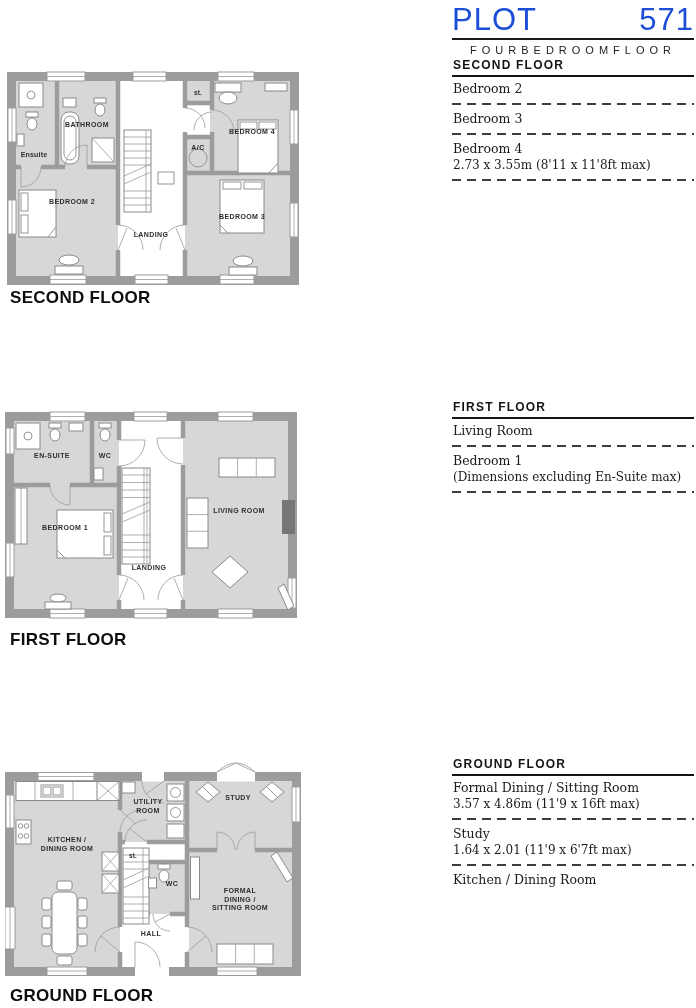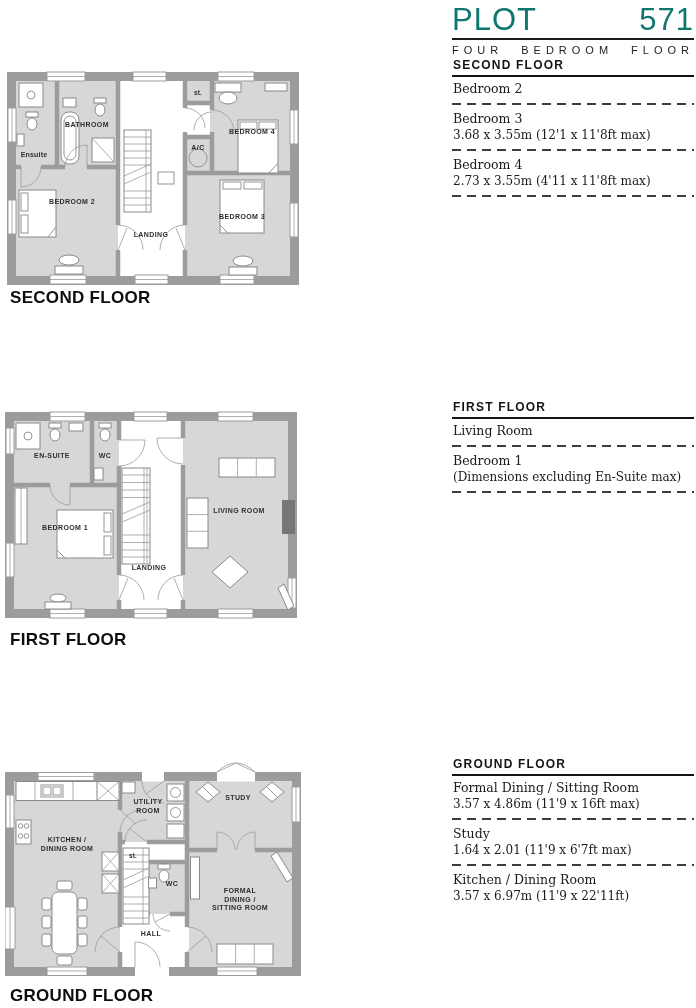--- a/index.html
+++ b/index.html
@@ -27,22 +27,22 @@
   .furn2{fill:none;stroke:#8a8a8a;stroke-width:.9;}
   .win{fill:#ffffff;stroke:#9c9c9c;stroke-width:1;}
   .tread{fill:none;stroke:#9a9a9a;stroke-width:.8;}
   .arc{fill:none;stroke:#9a9a9a;stroke-width:.8;}
   .dark{fill:#767676;}
 
   
   .right-col{position:absolute;left:452px;top:0;width:242px;}
   .plot-row{display:flex;justify-content:space-between;align-items:baseline;
     border-bottom:2.5px solid #1a1a1a;padding:4px 0 3px 0;}
-  .plot-row span{font:400 31px/31px "Liberation Sans",sans-serif;color:#0f766e;letter-spacing:1px;}
-  .subtitle{display:flex;justify-content:space-between;margin-top:4px;
+  .plot-row span{font:400 31px/31px "Liberation Sans",sans-serif;color:#1d4ed8;letter-spacing:1px;}
+  .subtitle{display:flex;justify-content:center;margin-top:4px;
     font:400 11px "Liberation Sans",sans-serif;color:#222;letter-spacing:5px;}
   .spec{position:absolute;left:452px;width:242px;}
   .spec h2{margin:0 0 0 0;font:700 12px "Liberation Sans",sans-serif;color:#141414;
     letter-spacing:1.2px;border-bottom:2px solid #141414;padding:0 0 3px 1px;font-weight:600;}
   .item{padding:4px 0 2px 1px;font-family:"DejaVu Serif", serif;color:#1b1b1b;}
   .item .nm{font-size:12.5px;line-height:16px;}
   .item .dm{font-size:12px;line-height:16px;}
   .dash{height:2px;margin:4px 0 2px 0;
     background:repeating-linear-gradient(90deg,#3d3d3d 0 9px,transparent 9px 15px);}
 </style>
@@ -421,26 +421,25 @@
   </div>
 
   <section class="spec" style="top:58px">
     <h2>SECOND FLOOR</h2>
     <div class="item">
       <div class="nm">Bedroom 2</div>
     </div>
     <div class="dash"></div>
     <div class="item">
       <div class="nm">Bedroom 3</div>
-      <div class="dm">3.68 x 3.55m (12'1 x 11'8ft max)</div>
     </div>
     <div class="dash"></div>
     <div class="item">
       <div class="nm">Bedroom 4</div>
-      <div class="dm">2.73 x 3.55m (4'11 x 11'8ft max)</div>
+      <div class="dm">2.73 x 3.55m (8'11 x 11'8ft max)</div>
     </div>
     <div class="dash"></div>
   </section>
 
   <section class="spec" style="top:400px">
     <h2>FIRST FLOOR</h2>
     <div class="item">
       <div class="nm">Living Room</div>
     </div>
     <div class="dash"></div>
@@ -458,17 +457,16 @@
       <div class="dm">3.57 x 4.86m (11'9 x 16ft max)</div>
     </div>
     <div class="dash"></div>
     <div class="item">
       <div class="nm">Study</div>
       <div class="dm">1.64 x 2.01 (11'9 x 6'7ft max)</div>
     </div>
     <div class="dash"></div>
     <div class="item">
       <div class="nm">Kitchen / Dining Room</div>
-      <div class="dm">3.57 x 6.97m (11'9 x 22'11ft)</div>
     </div>
   </section>
 
 </div>
 
 </body></html>

